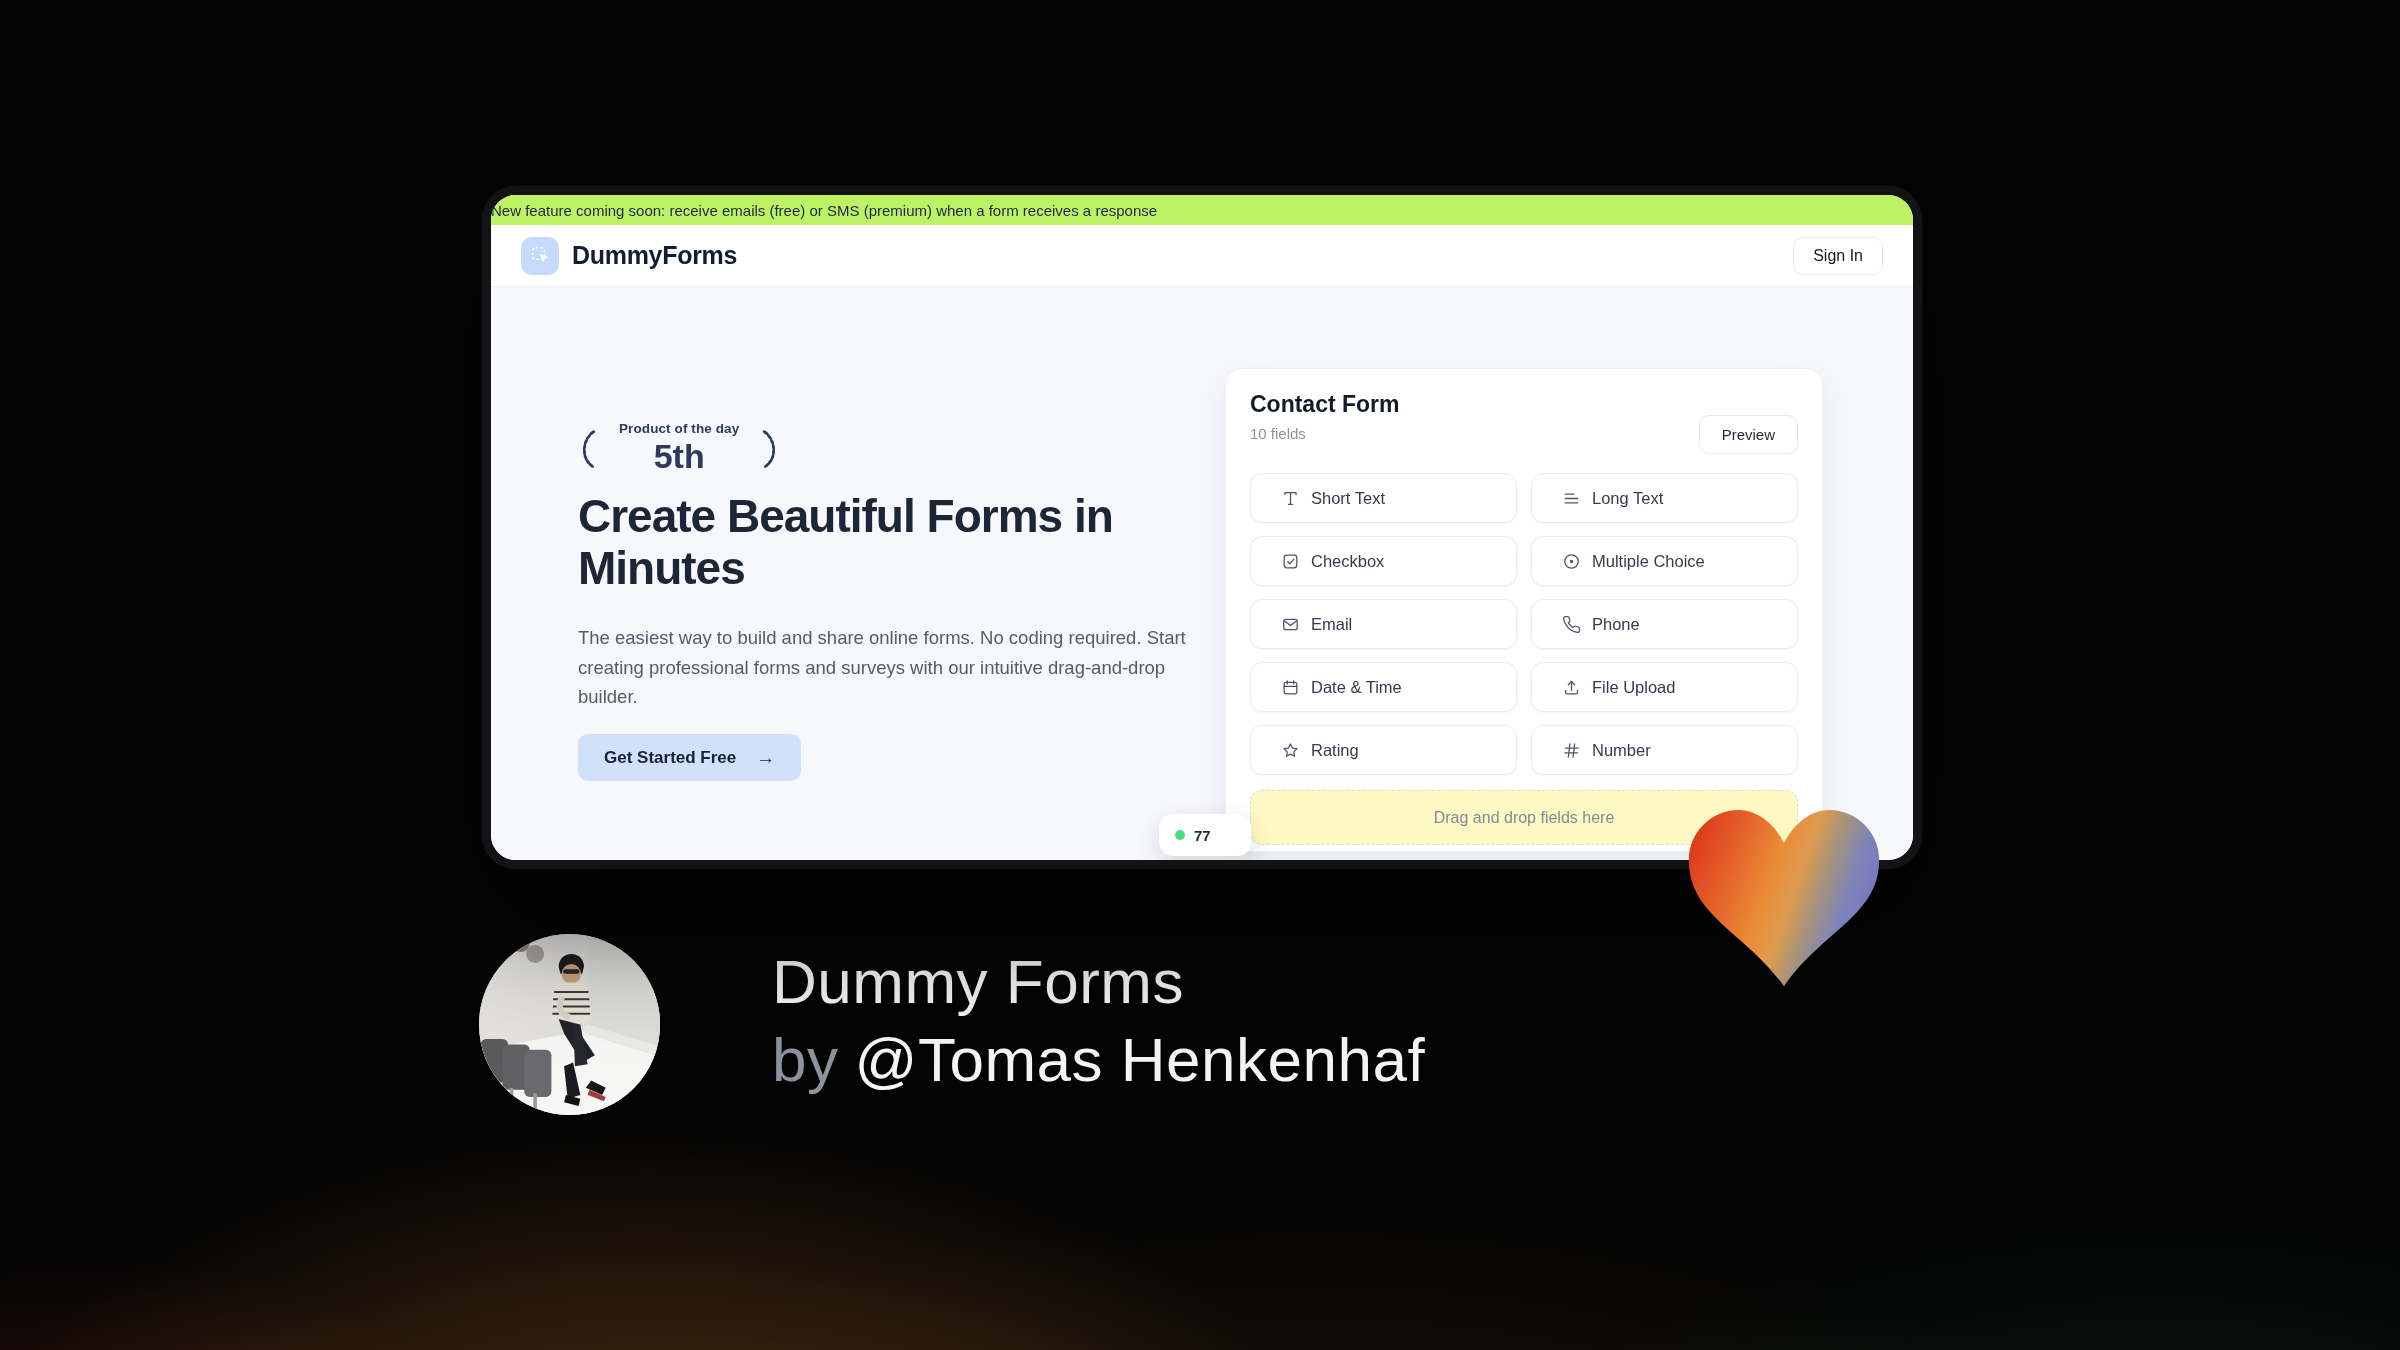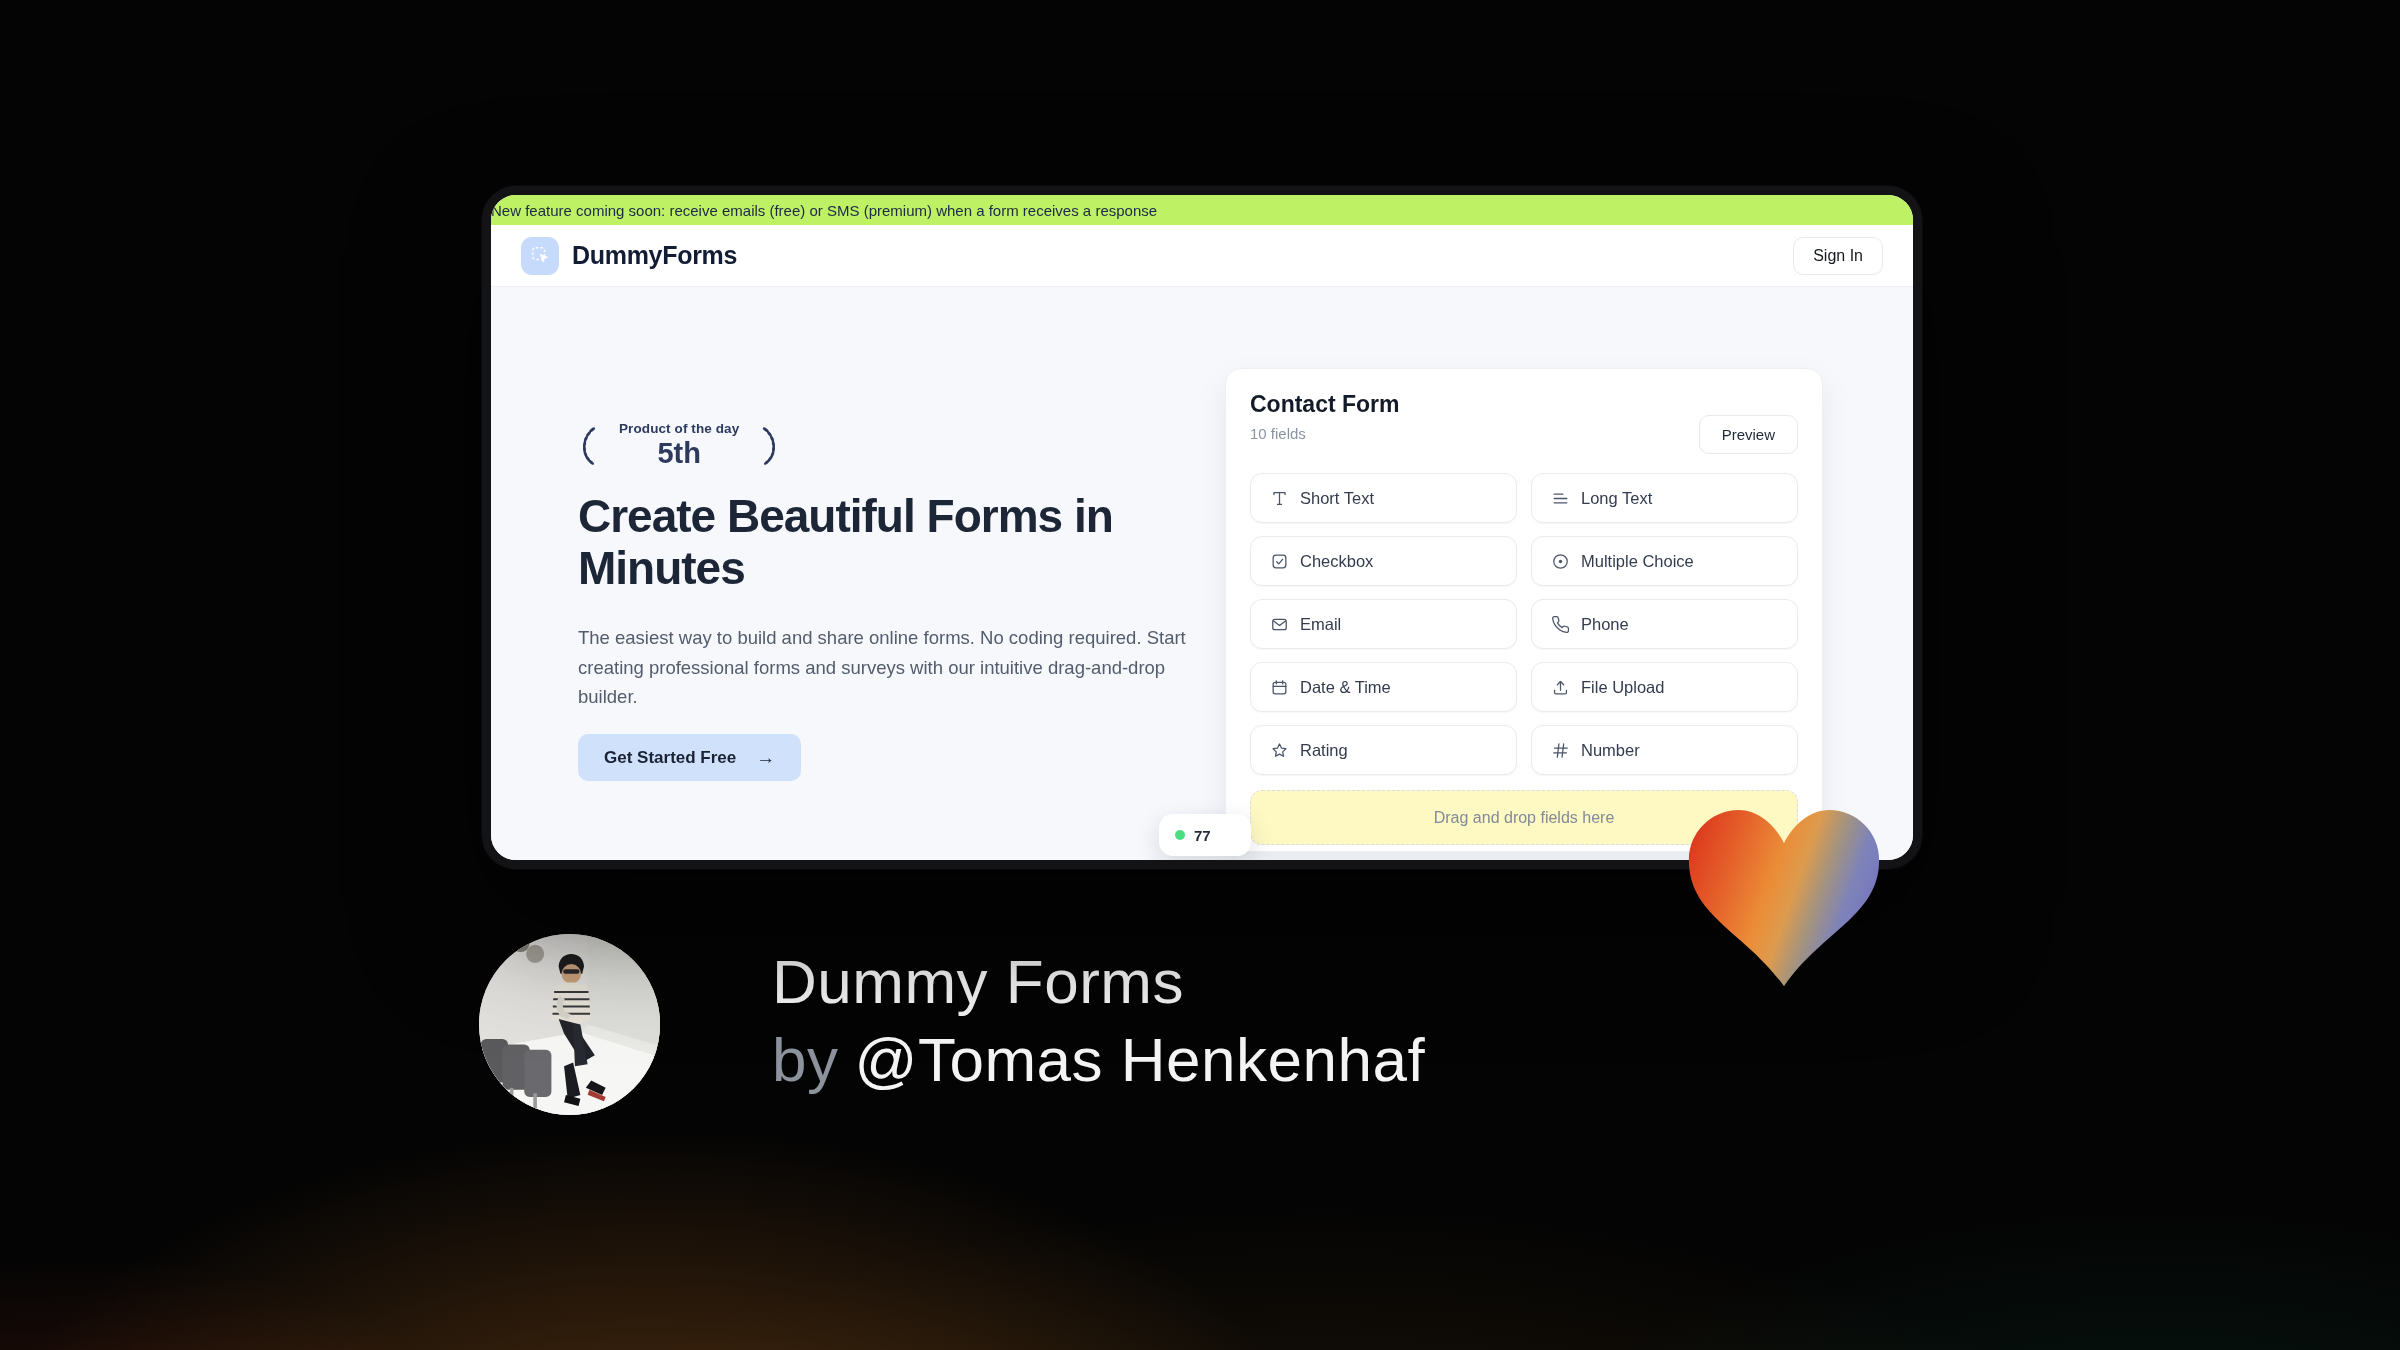--- a/index.html
+++ b/index.html
@@ -44,21 +44,21 @@
   }
 
   .main{ flex:1; background:#f6f8fc; position:relative; }
 
   
   .award{ position:absolute; left:84px; top:134px; display:flex; align-items:center; gap:20px; color:#2d3a5e; }
   .laurel{ width:24px; height:42px; color:#2d3a5e; }
   .laurel.right{ transform:scaleX(-1); }
   .award-text{ text-align:center; }
   .award-title{ font-size:13.5px; font-weight:700; letter-spacing:.1px; }
-  .award-rank{ font-size:29px; font-weight:700; margin-top:1px; }
+  .award-rank{ font-size:34px; font-weight:700; margin-top:1px; }
 
   .hero-title{
     position:absolute; left:87px; top:204px; width:660px;
     font-size:46px; line-height:1.12; font-weight:700; color:#1c2637; letter-spacing:-1px;
   }
   .hero-desc{
     position:absolute; left:87px; top:336px; width:620px;
     font-size:18.5px; line-height:1.6; color:#535c6c;
   }
   .cta{
@@ -82,21 +82,21 @@
     background:#fff; border:1px solid #e7e9ee; border-radius:10px;
     padding:10px 22px; font-size:15px; color:#1f2937; cursor:pointer; font-family:inherit;margin-top:24px;
   }
   .grid{
     margin-top:19px; display:grid; grid-template-columns:1fr 1fr;
     column-gap:14px; row-gap:13px;
   }
   .field{
     height:50px; background:#fff; border:1px solid #e9ebef; border-radius:12px;
     box-shadow:0 1px 2px rgba(16,24,40,.04);
-    display:flex; align-items:center; gap:11px; padding:0 19px; cursor:grab;
+    display:flex; align-items:center; gap:11px; padding:0 30px; cursor:grab;
   }
   .ficon{ width:19px; height:19px; color:#4a5568; display:flex; }
   .ficon svg{ width:19px; height:19px; fill:none; stroke:currentColor; stroke-width:1.6;
               stroke-linecap:round; stroke-linejoin:round; }
   .flabel{ font-size:16.5px; color:#333c4e; }
   .dropzone{
     margin-top:15px; height:55px; border:1.5px dashed #d9dde4; border-radius:12px;
     background:#fef9c3; display:flex; align-items:center; justify-content:center;
     font-size:16px; color:#818a99;
   }

